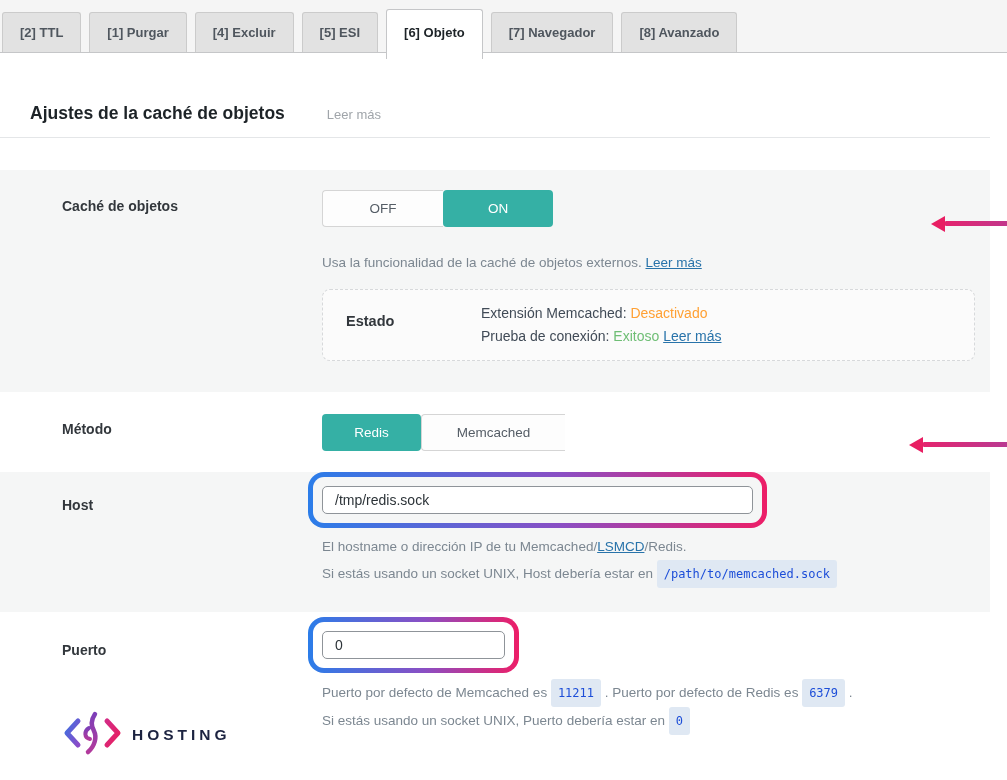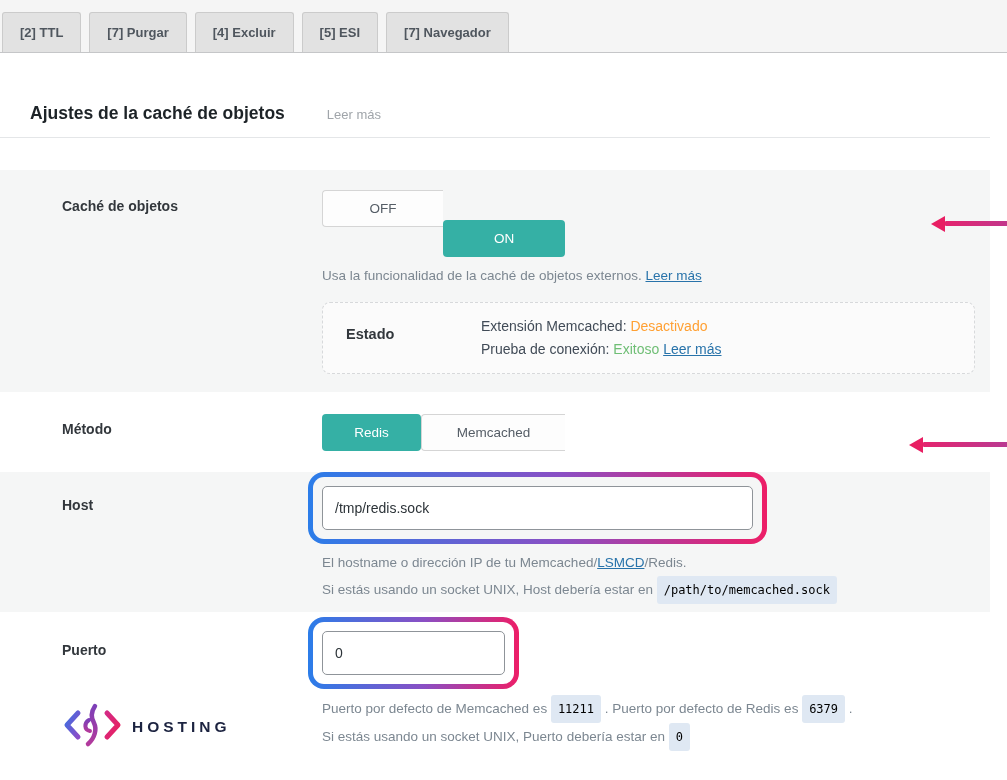--- a/index.html
+++ b/index.html
@@ -36,74 +36,76 @@
   .row4 .col-label { padding-top:25px; }
   .col-control { flex:1; position:relative; }
 
   
   .toggle-group { display:inline-flex; border-radius:4px; }
   .tgl { height:37px; font-size:13.5px; text-align:center; cursor:pointer;
     display:flex; align-items:center; justify-content:center;
     background:#fdfdfd; border:1px solid #d5d5d5; color:#555d66; }
   .tgl.first { border-radius:4px 0 0 4px; border-right:none; }
   .tgl.on { background:var(--teal); color:#fff; border:none; border-radius:4px; font-weight:400; }
-  .w-off{width:121px;} .w-on{width:122px;margin-top:30px;} .w-mem{width:144px;} .w-redis{width:99px;}
+  .w-off{width:121px;} .w-on{width:110px;} .w-mem{width:144px;} .w-redis{width:99px;}
 
   
   .desc { font-size:13.5px; color:#7c8791; line-height:26px; }
   .desc a, .readmore-link { color:#2873aa; text-decoration:underline; cursor:pointer; }
-  .row1 .desc-toggle { margin-top:6px; }
+  .row1 .desc-toggle { margin-top:23px; }
 
   
   .status-box { margin-top:13px; border:1px dashed #d7d9db; border-radius:8px;
     background:#fbfbfb; padding:12px 20px 12px 23px; display:flex; width:100%; }
   .status-label { width:135px; font-size:14.5px; font-weight:700; color:#32373c; padding-top:11px; }
   .status-lines { font-size:14px; color:#414b57; line-height:23px; }
 
   
   .hlbox { display:inline-block; padding:5px; border-radius:16px; margin-left:-14px;
     background:linear-gradient(90deg,#2b7de9 0%,#8a4fc4 55%,#ed1e67 100%); }
   .hlbox-inner { border-radius:11px; padding:9px; }
   .row3 .hlbox-inner { background:#f5f6f6; }
   .row4 .hlbox-inner { background:#fff; }
-  .txt-input { height:44px; border:1px solid #8f9499; border-radius:5px; background:#fff;
+  .txt-input { height:28px; border:1px solid #8f9499; border-radius:5px; background:#fff;
     font-size:14px; color:#2c3338; padding:0 12px; outline:none;
     font-family:"Liberation Sans","DejaVu Sans",sans-serif; display:block; }
   .host-input { width:431px; }
   .port-input { width:183px; }
   .desc-block { margin-top:6px; }
 
   
   .code { display:inline-block; background:#dfe8f3; border-radius:3px; padding:1px 7px;
-    font-family:"DejaVu Sans Mono","Liberation Mono",monospace; font-size:12px; color:#000000; }
+    font-family:"DejaVu Sans Mono","Liberation Mono",monospace; font-size:12px; color:#1d4ed8; }
 
   
   .arrow { position:absolute; height:5px; border-radius:3px;
     background:linear-gradient(90deg,#e5246e 0%,#7e57c2 55%,#2196f3 100%); }
   .arrow::before { content:''; position:absolute; left:-13px; top:-5.5px; width:0; height:0;
     border-style:solid; border-width:8px 14px 8px 0;
     border-color:transparent #e81f63 transparent transparent; }
   .arrow-1 { top:31px; left:622px; width:333px; }
   .arrow-2 { top:28px; left:600px; width:364px; }
 
   
-  .logo { position:absolute; left:62px; top:88px; display:flex; align-items:center; }
+  .logo { position:absolute; left:62px; top:96px; display:flex; align-items:center; }
   .logo-text { font-size:15.5px; font-weight:700; color:#1c2340; letter-spacing:4px; margin-left:8px; }
 
   :root { --teal:#35b0a5; }
 </style>
 </head>
 <body>
 
 <div class="tabbar">
   <div class="tab">[2] TTL</div>
-  <div class="tab">[7] Purgar</div>
+  <div class="tab">[1] Purgar</div>
   <div class="tab">[4] Excluir</div>
   <div class="tab">[5] ESI</div>
+  <div class="tab active">[6] Objeto</div>
   <div class="tab">[7] Navegador</div>
+  <div class="tab">[8] Avanzado</div>
 </div>
 
 <div class="content">
 
   <div class="title-row">
     <span class="page-title">Ajustes de la caché de objetos</span>
     <span class="title-readmore">Leer más</span>
   </div>
 
   <div class="row gray row1">

